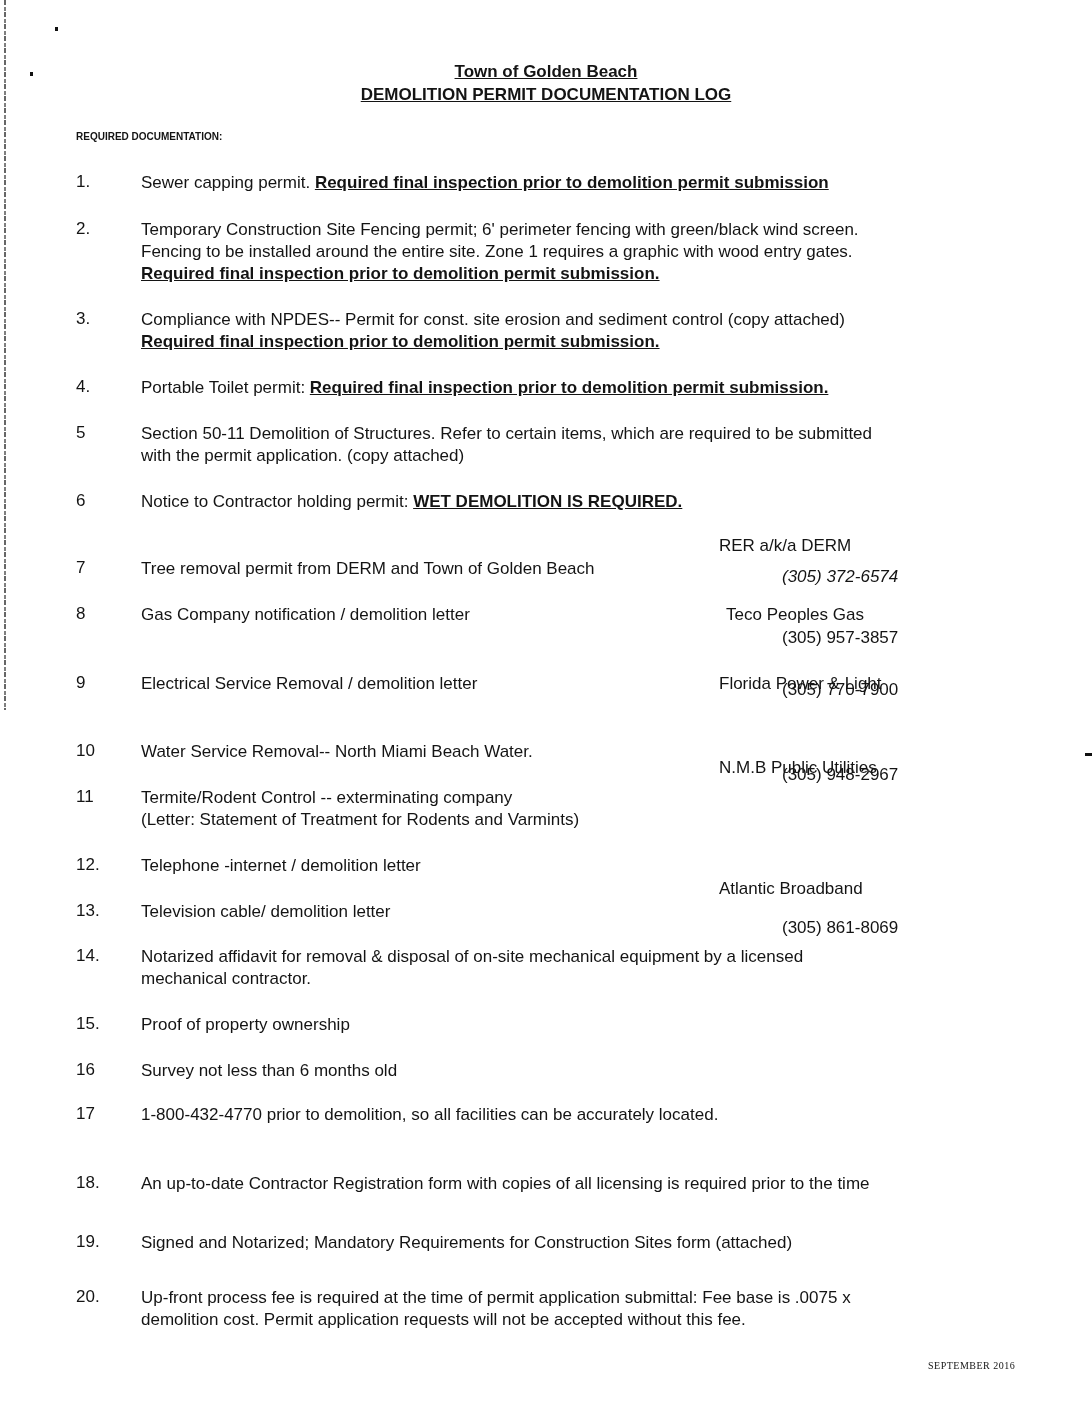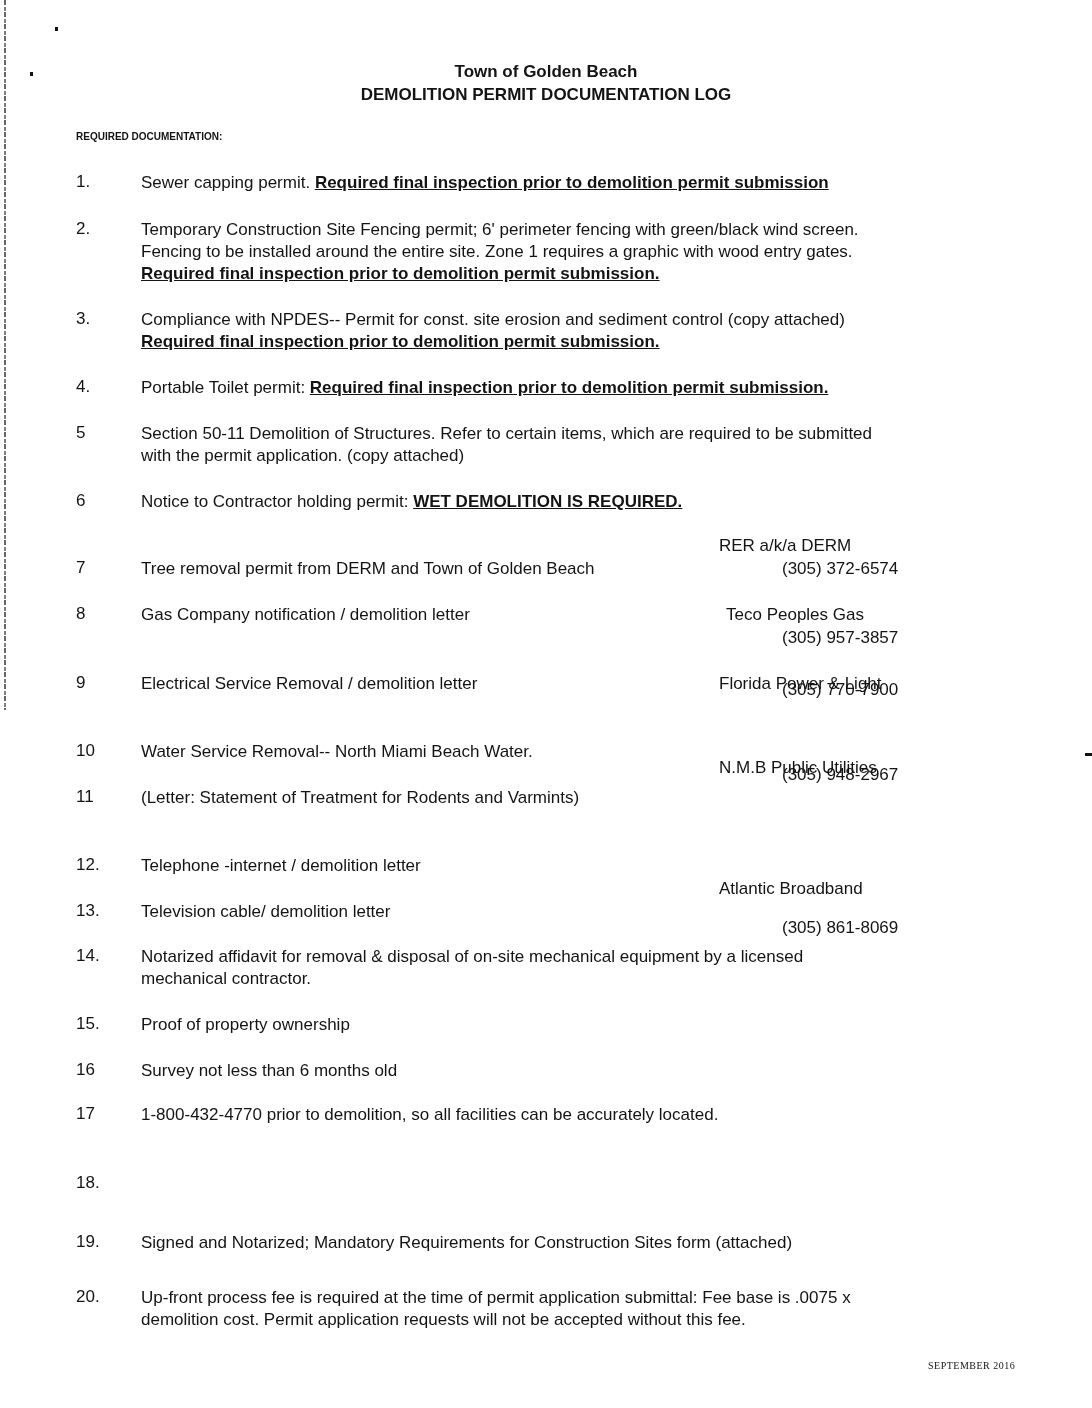--- a/index.html
+++ b/index.html
@@ -7,21 +7,21 @@
       width: 1092px; height: 1408px; background: #ffffff; position: relative; overflow: hidden;
       font-family: "Liberation Sans", sans-serif; color: #141414; font-size: 17px;
     }
     .scan-edge {
       position: absolute; left: 4px; top: 0; width: 2px; height: 710px;
       background: repeating-linear-gradient(to bottom, #333 0 5px, #fff 5px 7px, #555 7px 11px, #fff 11px 12px);
       opacity: 0.75;
     }
     .speck { position: absolute; background: #111; }
     .header { position: absolute; left: 0; width: 1092px; text-align: center; font-weight: bold; font-size: 17px; }
-    .header span { }
+    .header span { text-decoration: underline; }
     .req-head { position: absolute; left: 76px; top: 131px; font-weight: bold; font-size: 10px; }
     .item { position: absolute; left: 0; width: 1092px; }
     .num { position: absolute; left: 76px; }
     .text { position: absolute; left: 141px; line-height: 22px; white-space: nowrap; }
     .bold-u { font-weight: bold; text-decoration: underline; }
     .agency { position: absolute; left: 719px; line-height: 22px; white-space: nowrap; }
     .phone { position: absolute; left: 782px; line-height: 22px; white-space: nowrap; }
     .footer { position: absolute; left: 928px; top: 1360px; font-family: "Liberation Serif", serif; font-size: 10px; letter-spacing: 0.5px; }
   </style>
 </head>
@@ -71,21 +71,21 @@
     <div class="item" style="top: 491px;">
       <div class="num">6</div>
       <div class="text"><span>Notice to Contractor holding permit:  </span><span class="bold-u">WET DEMOLITION IS REQUIRED.</span></div>
     </div>
     <div class="item" style="top: 558px;">
       <div class="num">7</div>
       <div class="text">
         <div>Tree removal permit from DERM and Town of Golden Beach</div>
       </div>
       <div class="agency" style="top: -23px;">RER a/k/a DERM</div>
-      <div class="phone" style="top: 0px;">(305) 372-6574</div>
+      <div class="phone" style="top: 8px; font-style: italic;">(305) 372-6574</div>
     </div>
     <div class="item" style="top: 604px;">
       <div class="num">8</div>
       <div class="text">
         <div>Gas Company notification / demolition letter</div>
       </div>
       <div class="agency" style="top: 0px; margin-left: 7px;">Teco Peoples Gas</div>
       <div class="phone" style="top: 23px;">(305) 957-3857</div>
     </div>
     <div class="item" style="top: 673px;">
@@ -100,20 +100,21 @@
       <div class="num">10</div>
       <div class="text">
         <div>Water Service Removal-- North Miami Beach Water.</div>
       </div>
       <div class="agency" style="top: 16px;">N.M.B Public Utilities</div>
       <div class="phone" style="top: 23px;">(305) 948-2967</div>
     </div>
     <div class="item" style="top: 787px;">
       <div class="num">11</div>
       <div class="text">
+        <div>Termite/Rodent Control -- exterminating company</div>
         <div>(Letter:  Statement of Treatment for Rodents and Varmints)</div>
       </div>
     </div>
     <div class="item" style="top: 855px;">
       <div class="num">12.</div>
       <div class="text">
         <div>Telephone -internet / demolition letter</div>
       </div>
     </div>
     <div class="item" style="top: 901px;">
@@ -145,20 +146,21 @@
     </div>
     <div class="item" style="top: 1104px;">
       <div class="num">17</div>
       <div class="text">
         <div>1-800-432-4770 prior to demolition, so all facilities can be accurately located.</div>
       </div>
     </div>
     <div class="item" style="top: 1173px;">
       <div class="num">18.</div>
       <div class="text">
+        <div>An up-to-date Contractor Registration form with copies of all licensing is required prior to the time</div>
       </div>
     </div>
     <div class="item" style="top: 1232px;">
       <div class="num">19.</div>
       <div class="text">
         <div>Signed and Notarized;   Mandatory Requirements for Construction Sites form (attached)</div>
       </div>
     </div>
     <div class="item" style="top: 1287px;">
       <div class="num">20.</div>

